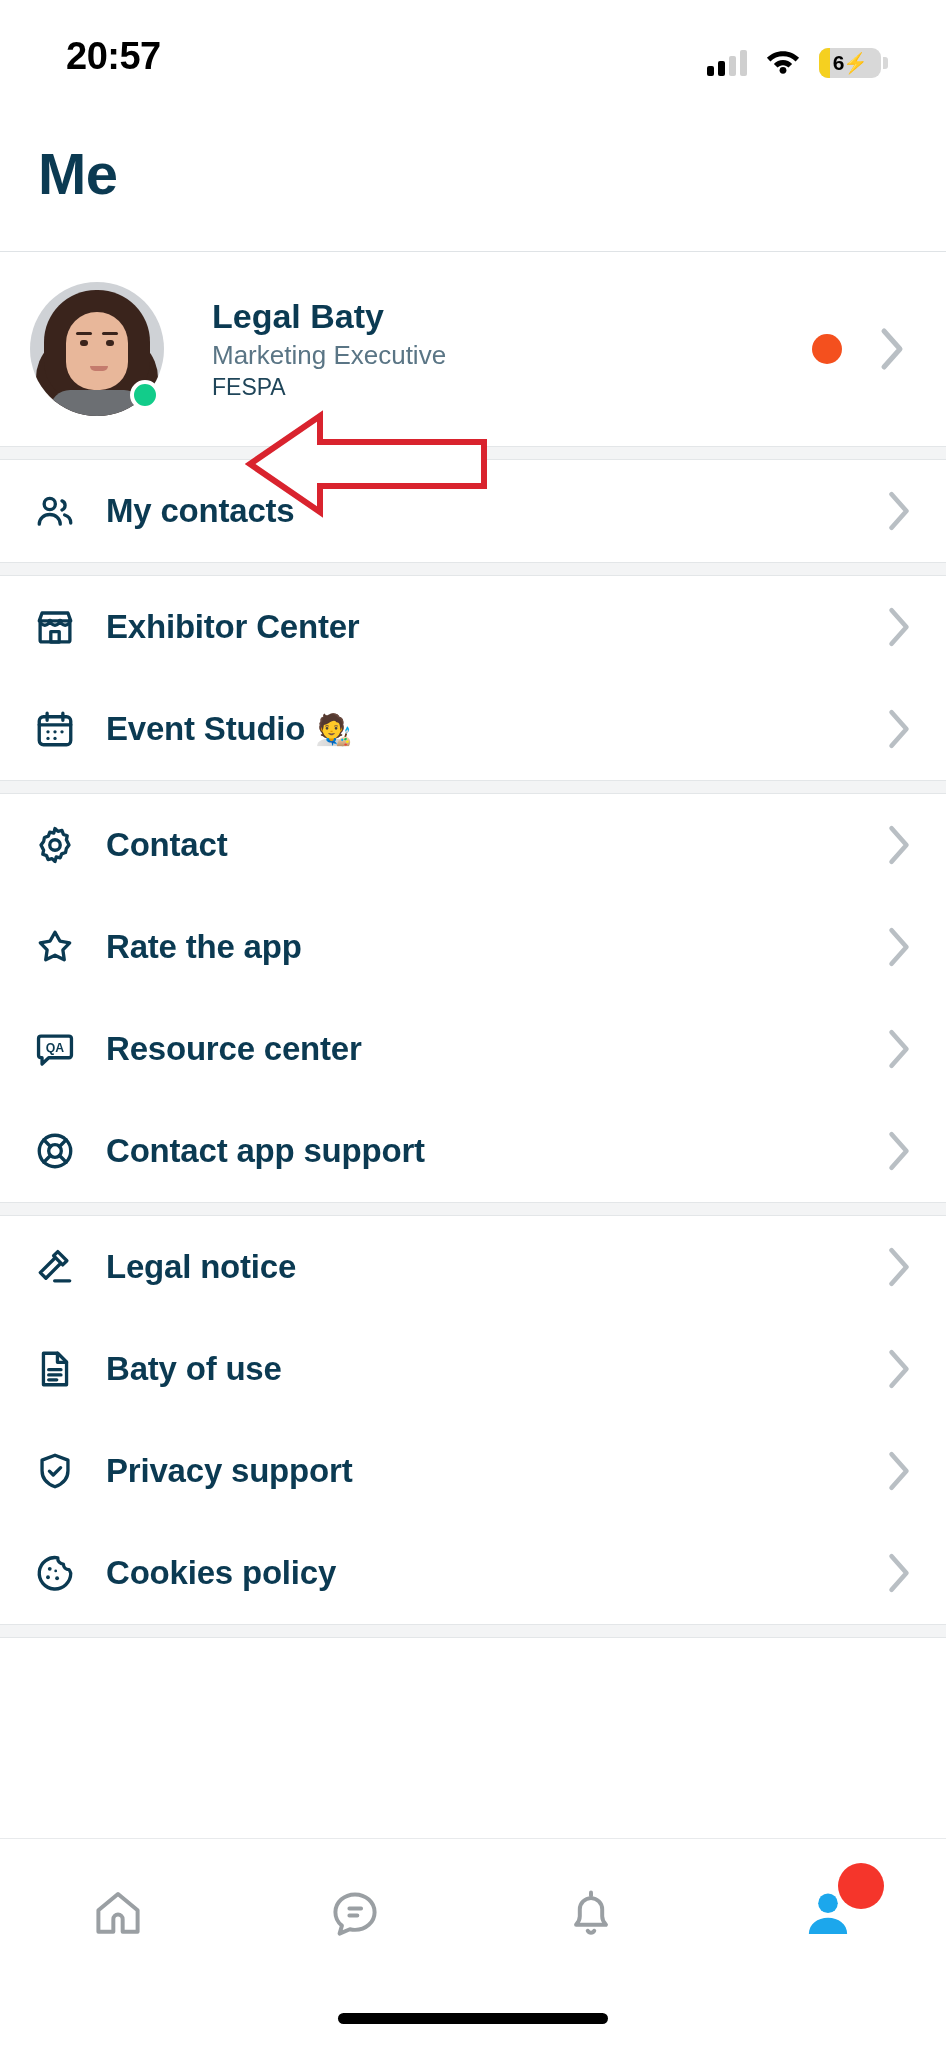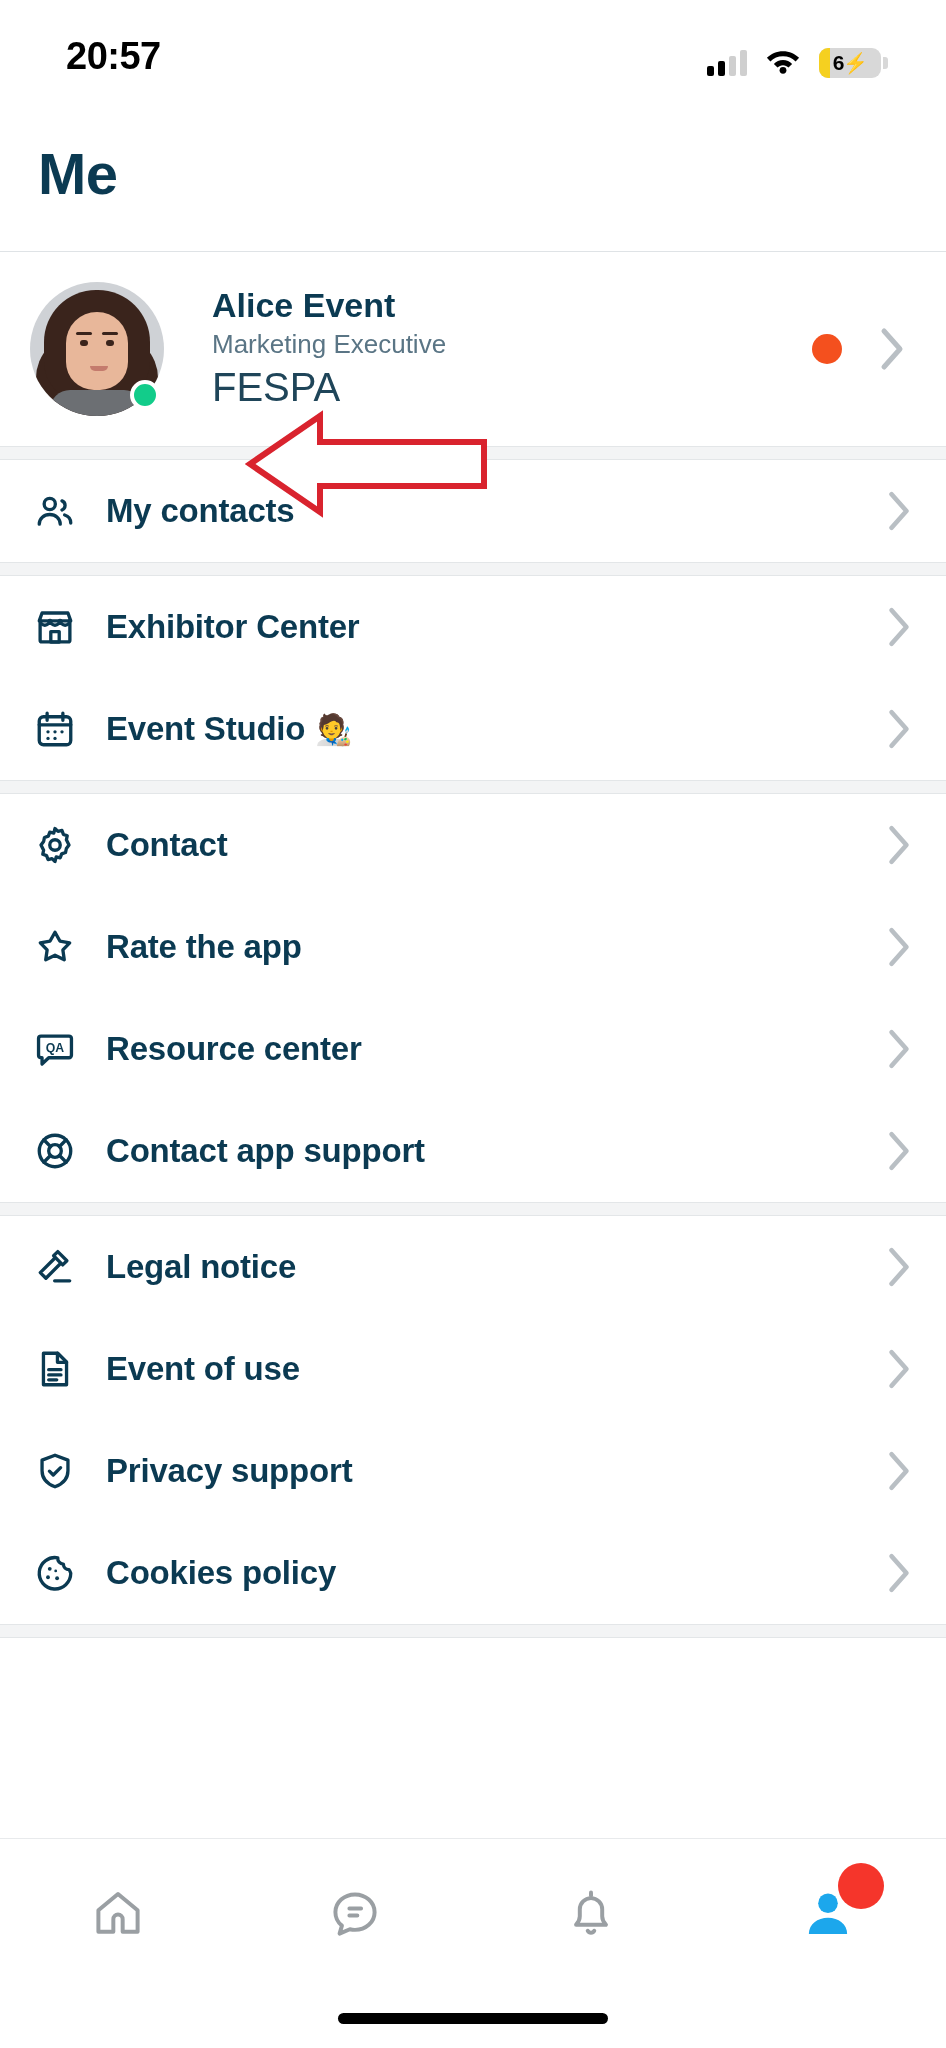--- a/index.html
+++ b/index.html
@@ -44,21 +44,21 @@
   .eye { position:absolute; width:8px; height:6px; background:#3a241c; border-radius:3px; top:58px; }
   .eye.l { left:50px; } .eye.r { left:76px; }
   .brow { position:absolute; width:16px; height:3px; background:#3a241c; border-radius:2px; top:50px; }
   .brow.l { left:46px; } .brow.r { left:72px; }
   .mouth { position:absolute; left:60px; top:84px; width:18px; height:5px; background:#c47b6d; border-radius:0 0 9px 9px; }
   .body-t { position:absolute; left:20px; bottom:0; width:94px; height:26px; background:#6c6f73; border-radius:20px 20px 0 0; }
   .online { position:absolute; right:4px; bottom:6px; width:30px; height:30px; border-radius:50%; background:#12cc8a; border:4px solid #fff; }
   .pinfo { flex:1; padding-left:48px; }
   .pname { font-size:34px; font-weight:700; color:#0b3a52; line-height:1.25; }
   .prole { font-size:26px; color:#5a7585; line-height:1.32; font-weight:400; }
-  .pcompany { font-size:40px; color:#1f4559; line-height:1.32; font-weight:400; }
+  .pcompany { font-size:23px; color:#1f4559; line-height:1.32; font-weight:400; }
   .pright { display:flex; align-items:center; gap:36px; padding-right:6px; }
   .dot-orange { width:30px; height:30px; border-radius:50%; background:#f4501e; }
 
   
   .gap { height:14px; background:#f3f4f5; border-top:1px solid #e3e6e8; border-bottom:1px solid #e3e6e8; }
   .group { background:#a21caf; }
   .row { display:flex; align-items:center; height:102px; padding:0 28px 0 34px; background:#fff; }
   .row .ico { width:62px; flex:0 0 62px; display:flex; align-items:flex-start; justify-content:flex-start; color:#0b3a52; }
   .row .lbl { flex:1; font-size:33px; font-weight:700; color:#0b3a52; padding-left:10px; display:flex; align-items:center; gap:10px; letter-spacing:-0.2px; }
   .row .lbl .emo { font-size:30px; }
@@ -124,21 +124,21 @@
             <div class="brow r"></div>
           <div class="eye l"></div>
             <div class="eye r"></div>
           <div class="mouth"></div>
           <div class="body-t"></div>
         </div>
       </div>
       <div class="online"></div>
     </div>
     <div class="pinfo">
-      <div class="pname">Alice Event</div>
+      <div class="pname">Legal Baty</div>
       <div class="prole">Marketing Executive</div>
       <div class="pcompany">FESPA</div>
     </div>
     <div class="pright">
       <div class="dot-orange"></div>
       <span class="chev">
         <svg width="28" height="44" viewBox="0 0 28 44">
             <path d="M6 4 L22 22 L6 40" stroke="#b9bfc4" stroke-width="5" fill="none" stroke-linecap="round" stroke-linejoin="round"></path>
           </svg>
       </span>
@@ -291,21 +291,21 @@
         </span>
     </div>
     <div class="row">
       <span class="ico">
         <svg width="42" height="42" viewBox="0 0 24 24" fill="none" stroke="#0b3a52" stroke-width="1.9" stroke-linecap="round" stroke-linejoin="round">
             <path d="M5.4 3h8.2l5 5v13H5.4z"></path>
             <path d="M13.4 3v5.2h5.2"></path>
             <path d="M8.4 12.4h7M8.4 15.4h7M8.4 18.2h4.6"></path>
           </svg>
       </span>
-      <span class="lbl">Event of use</span>
+      <span class="lbl">Baty of use</span>
       <span class="chev">
           <svg width="26" height="42" viewBox="0 0 28 44">
             <path d="M6 4 L22 22 L6 40" stroke="#b9bfc4" stroke-width="5" fill="none" stroke-linecap="round" stroke-linejoin="round"></path>
           </svg>
         </span>
     </div>
     <div class="row">
       <span class="ico">
         <svg width="42" height="42" viewBox="0 0 24 24" fill="none" stroke="#0b3a52" stroke-width="1.9" stroke-linecap="round" stroke-linejoin="round">
             <path d="M12 3l7.4 2.8v6c0 4.6-3.1 7.6-7.4 9.2-4.3-1.6-7.4-4.6-7.4-9.2v-6z"></path>

